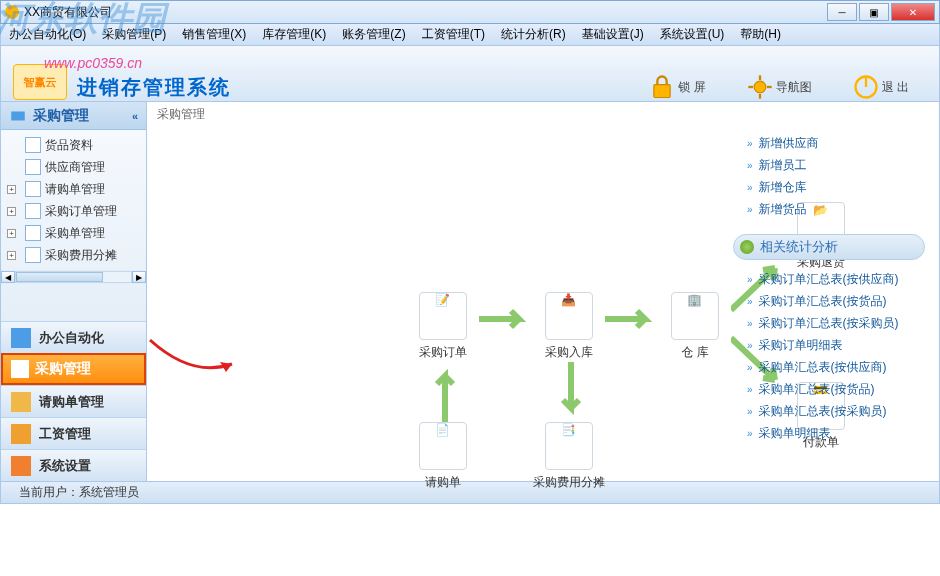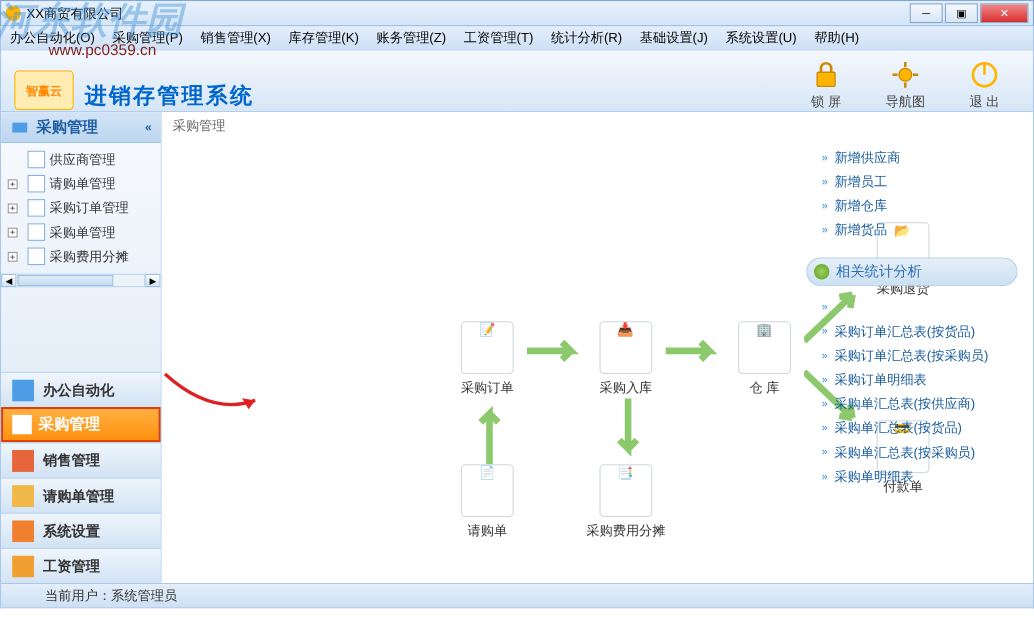--- a/index.html
+++ b/index.html
@@ -11,27 +11,27 @@
 .tbtn { width: 30px; height: 18px; background: linear-gradient(#f5f8fd,#d7e6f5); border: 1px solid #88a9cd; display: flex; align-items: center; justify-content: center; font-size: 10px; }
 .tbtn.close { background: linear-gradient(#f08888,#d93030); color: #fff; width: 44px; }
 
 .menubar { height: 22px; background: linear-gradient(#e4eefc,#cde0f5); border: 1px solid #a9c8ea; border-top: none; display: flex; align-items: center; font-size: 12px; }
 .menubar span { padding: 0 8px; cursor: pointer; }
 
 .toprow { height: 56px; background: linear-gradient(#f4f8fd,#d6e6f6); border: 1px solid #a9c8ea; border-top: none; display: flex; align-items: flex-end; }
 .brand { display: flex; align-items: center; padding-left: 12px; }
 .brand-logo { width: 54px; height: 36px; background: #ffecb3; border: 1px solid #ffb400; border-radius: 4px; color: #ff8800; font-size: 11px; display: flex; align-items: center; justify-content: center; font-weight: bold; margin-right: 10px; }
 .brand-title { font-size: 20px; color: #0066cc; font-weight: bold; letter-spacing: 2px; margin-top: 11px; }
-.url-wm { position: absolute; top: 37px; left: 44px; color: #7f1d1d; font-size: 14px; }
+.url-wm { position: absolute; top: 55px; left: 44px; color: #ec4899; font-size: 14px; font-style: italic; }
 
 .toolbtns { margin-left: auto; display: flex; gap: 40px; padding-right: 30px; }
-.toolbtn { display: flex; flex-direction: column; align-items: center; gap: 2px; font-size: 12px; color: #444; cursor: pointer; }
+.toolbtn { display: flex; flex-direction: row; align-items: center; gap: 2px; font-size: 12px; color: #444; cursor: pointer; }
 .toolbtn svg { width: 28px; height: 28px; }
 
-.main { display: flex; height: 429px; border: 1px solid #a9c8ea; border-top: none; }
+.main { display: flex; height: 380px; border: 1px solid #a9c8ea; border-top: none; }
 
 .sidebar { width: 146px; background: linear-gradient(#eaf2fb,#d4e5f6); border-right: 1px solid #a9c8ea; display: flex; flex-direction: column; }
 .acc-header { height: 28px; background: linear-gradient(#d3e4f6,#bcd6ef); border-bottom: 1px solid #9dc5e9; display: flex; align-items: center; padding: 0 8px; font-size: 14px; color: #1f5fa7; font-weight: bold; cursor: pointer; }
 .acc-header.active { background: linear-gradient(#ffb040,#ff9010); color: #fff; border: 2px solid #e04000; }
 .acc-header .chev { margin-left: auto; font-size: 11px; }
 .acc-header .aicon { width: 18px; height: 18px; margin-right: 6px; }
 
 .tree { flex: 1; background: linear-gradient(#f6f9fd,#e5eef8); overflow: auto; padding: 4px 0; }
 .tree-item { display: flex; align-items: center; height: 22px; font-size: 12px; color: #333; padding-left: 24px; cursor: pointer; }
 .tree-item .exp { position: absolute; left: 6px; width: 9px; height: 9px; border: 1px solid #999; font-size: 8px; line-height: 7px; text-align: center; background: #fff; }
@@ -55,21 +55,21 @@
 .arrow { position: absolute; }
 
 .rpanel { position: absolute; right: 14px; top: 30px; width: 192px; }
 .rgroup-h { height: 26px; background: linear-gradient(#e6eff8,#cde0f1); border: 1px solid #b4d0ea; border-radius: 13px; display: flex; align-items: center; padding-left: 26px; font-size: 13px; color: #2a6fb5; margin-bottom: 8px; position: relative; }
 .rgroup-h::before { content: ''; position: absolute; left: 6px; top: 5px; width: 14px; height: 14px; border-radius: 50%; background: radial-gradient(#9fd060,#5aa020); }
 .rlink { display: flex; align-items: center; height: 22px; font-size: 12px; padding-left: 14px; cursor: pointer; }
 .rlink .bull { color: #3a8dd6; margin-right: 6px; font-size: 10px; }
 .rlink .txt { color: #165a9c; }
 .rgap { height: 14px; }
 
-.statusbar { height: 22px; background: linear-gradient(#e4eefa,#cde0f3); border: 1px solid #a9c8ea; border-top: none; display: flex; align-items: center; font-size: 12px; color: #333; padding: 0 40px; }
+.statusbar { height: 22px; background: linear-gradient(#e4eefa,#cde0f3); border: 1px solid #a9c8ea; border-top: none; display: flex; align-items: center; font-size: 12px; color: #333; padding: 0 18px; }
 
 .red-arrow { position: absolute; left: 146px; top: 328px; pointer-events: none; }
 
 .wm-bg { position: absolute; top: -4px; left: -4px; width: 200px; height: 58px; opacity: .45; font-size: 34px; font-weight: bold; color: #4693d8; font-style: italic; overflow: hidden; pointer-events: none; }
 </style>
 </head>
 <body>
 
 <div class="wm-bg">河东软件园</div>
 
@@ -137,20 +137,24 @@
     <div class="acc-header">
       <svg class="aicon" viewBox="0 0 16 16">
           <rect x="2" y="4" width="12" height="8" fill="#4d9de6"></rect>
         </svg>
       <span>采购管理</span>
       <span class="chev">«</span>
     </div>
     <div class="tree">
       <div class="tree-item">
           <div class="ticon"></div>
+          <span>货品资料</span>
+        </div>
+      <div class="tree-item">
+          <div class="ticon"></div>
           <span>供应商管理</span>
         </div>
       <div class="tree-item">
           <div class="exp">+</div>
           <div class="ticon"></div>
           <span>请购单管理</span>
         </div>
       <div class="tree-item">
           <div class="exp">+</div>
           <div class="ticon"></div>
@@ -182,41 +186,35 @@
           <span>办公自动化</span>
         </div>
       <div class="acc-header active" style="height:32px">
           <svg class="aicon" viewBox="0 0 16 16">
             <rect width="16" height="16" fill="#fff"></rect>
           </svg>
           <span>采购管理</span>
         </div>
       <div class="acc-item">
           <svg class="aicon2" viewBox="0 0 16 16">
-            <rect width="16" height="16" fill="#e6653a"></rect>
-          </svg>
-          <span>销售管理</span>
+            <rect width="16" height="16" fill="#f0b848"></rect>
+          </svg>
+          <span>请购单管理</span>
         </div>
       <div class="acc-item">
           <svg class="aicon2" viewBox="0 0 16 16">
-            <rect width="16" height="16" fill="#f0b848"></rect>
-          </svg>
-          <span>请购单管理</span>
+            <rect width="16" height="16" fill="#f0a030"></rect>
+          </svg>
+          <span>工资管理</span>
         </div>
       <div class="acc-item">
           <svg class="aicon2" viewBox="0 0 16 16">
             <rect width="16" height="16" fill="#f08030"></rect>
           </svg>
           <span>系统设置</span>
-        </div>
-      <div class="acc-item">
-          <svg class="aicon2" viewBox="0 0 16 16">
-            <rect width="16" height="16" fill="#f0a030"></rect>
-          </svg>
-          <span>工资管理</span>
         </div>
     </div>
   </div>
 
   <div class="content">
     <div class="crumb">采购管理</div>
 
     <div class="flow">
 
       <div class="node" style="left:60px;top:90px"><div class="nicon">📝</div><span>采购订单</span></div>
@@ -261,20 +259,21 @@
           <span class="txt">新增仓库</span>
         </div>
       <div class="rlink">
           <span class="bull">»</span>
           <span class="txt">新增货品</span>
         </div>
       <div class="rgap"></div>
       <div class="rgroup-h">相关统计分析</div>
       <div class="rlink">
           <span class="bull">»</span>
+          <span class="txt">采购订单汇总表(按供应商)</span>
         </div>
       <div class="rlink">
           <span class="bull">»</span>
           <span class="txt">采购订单汇总表(按货品)</span>
         </div>
       <div class="rlink">
           <span class="bull">»</span>
           <span class="txt">采购订单汇总表(按采购员)</span>
         </div>
       <div class="rlink">

